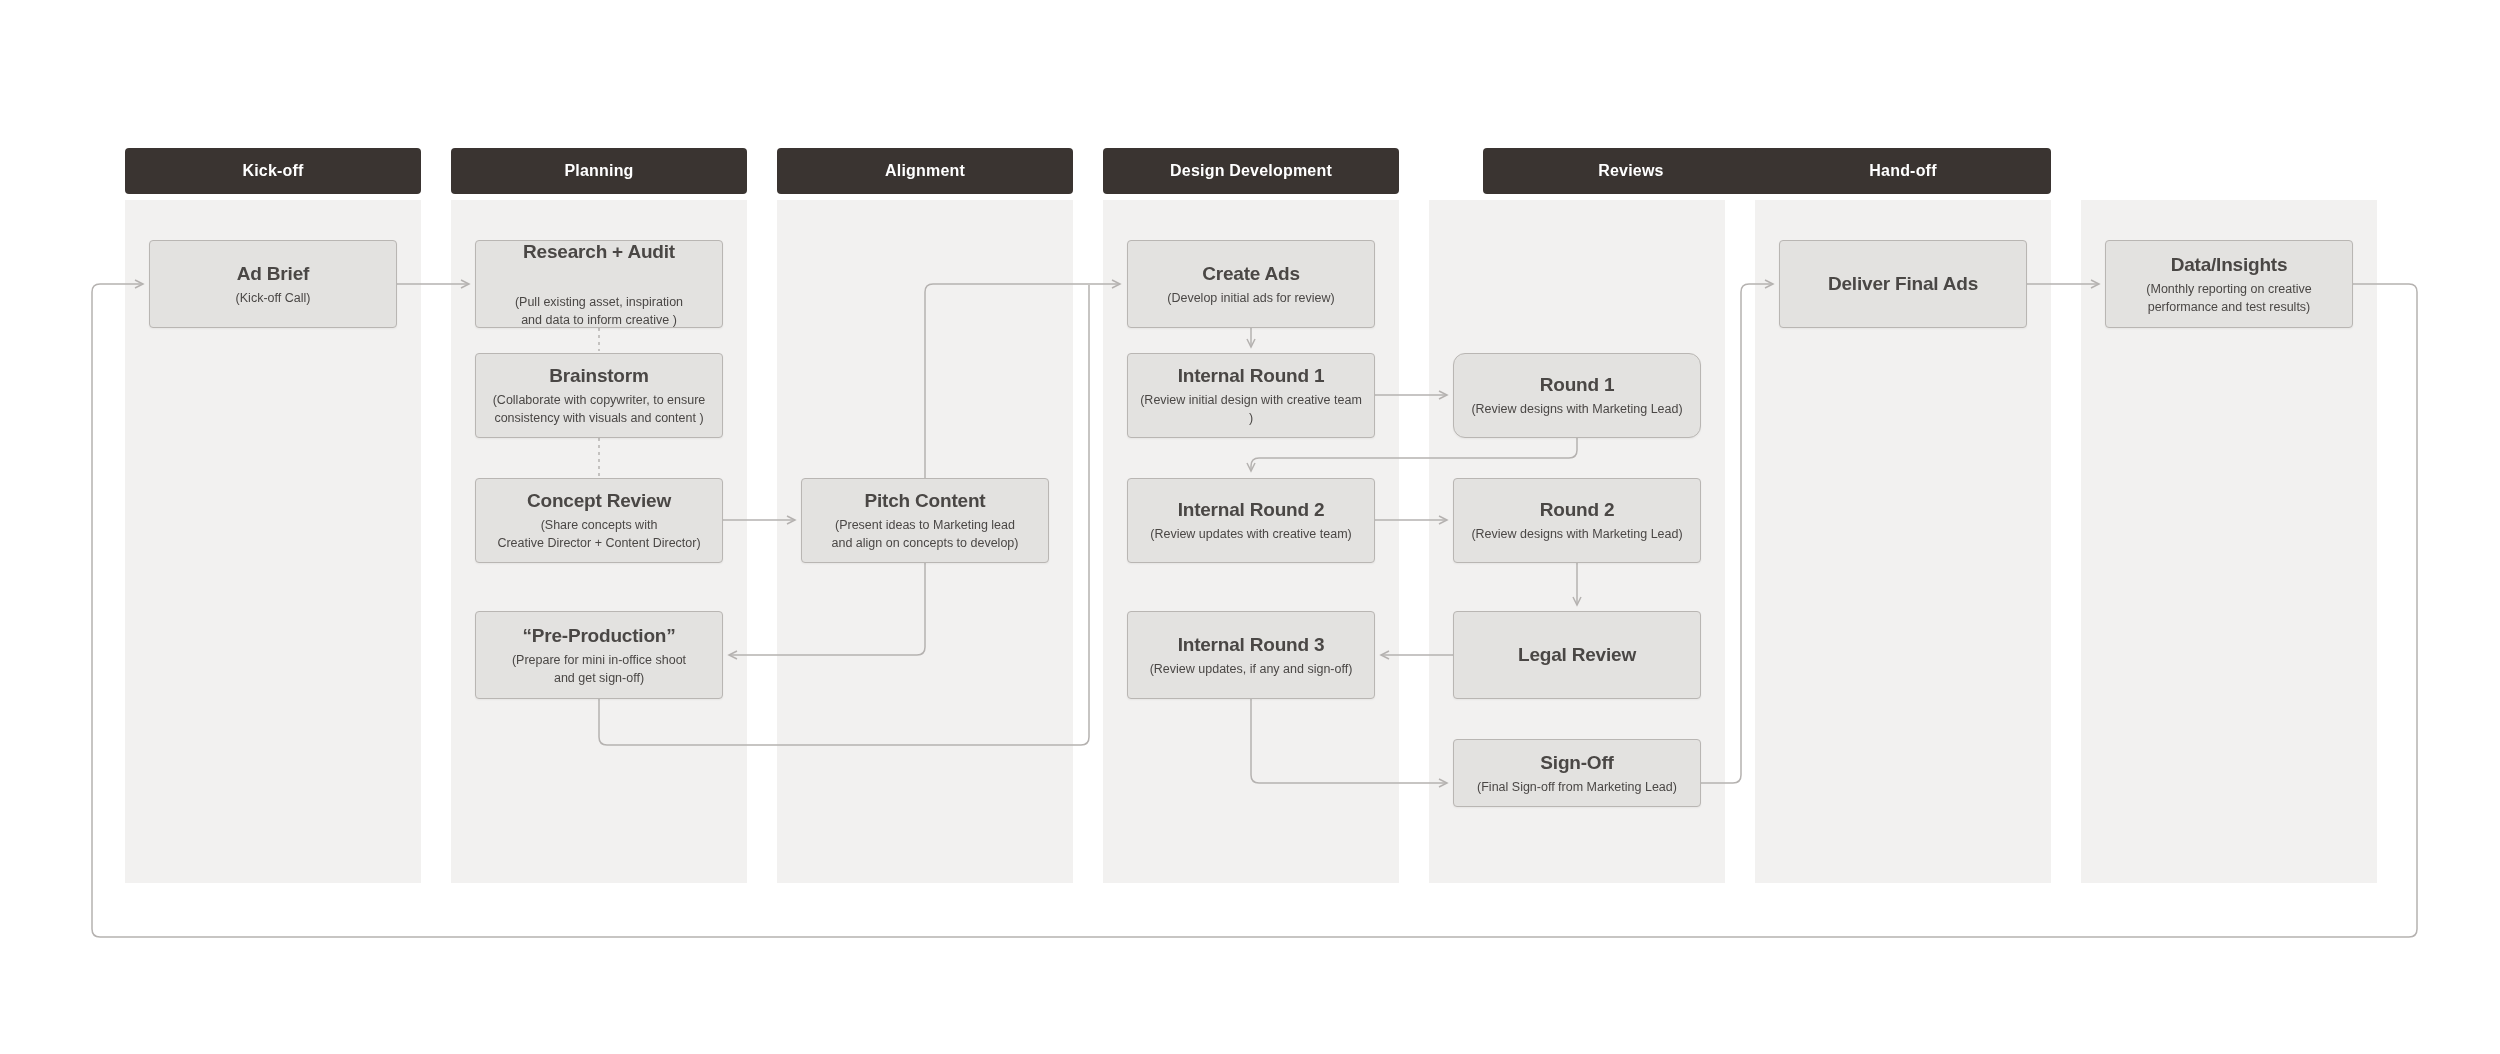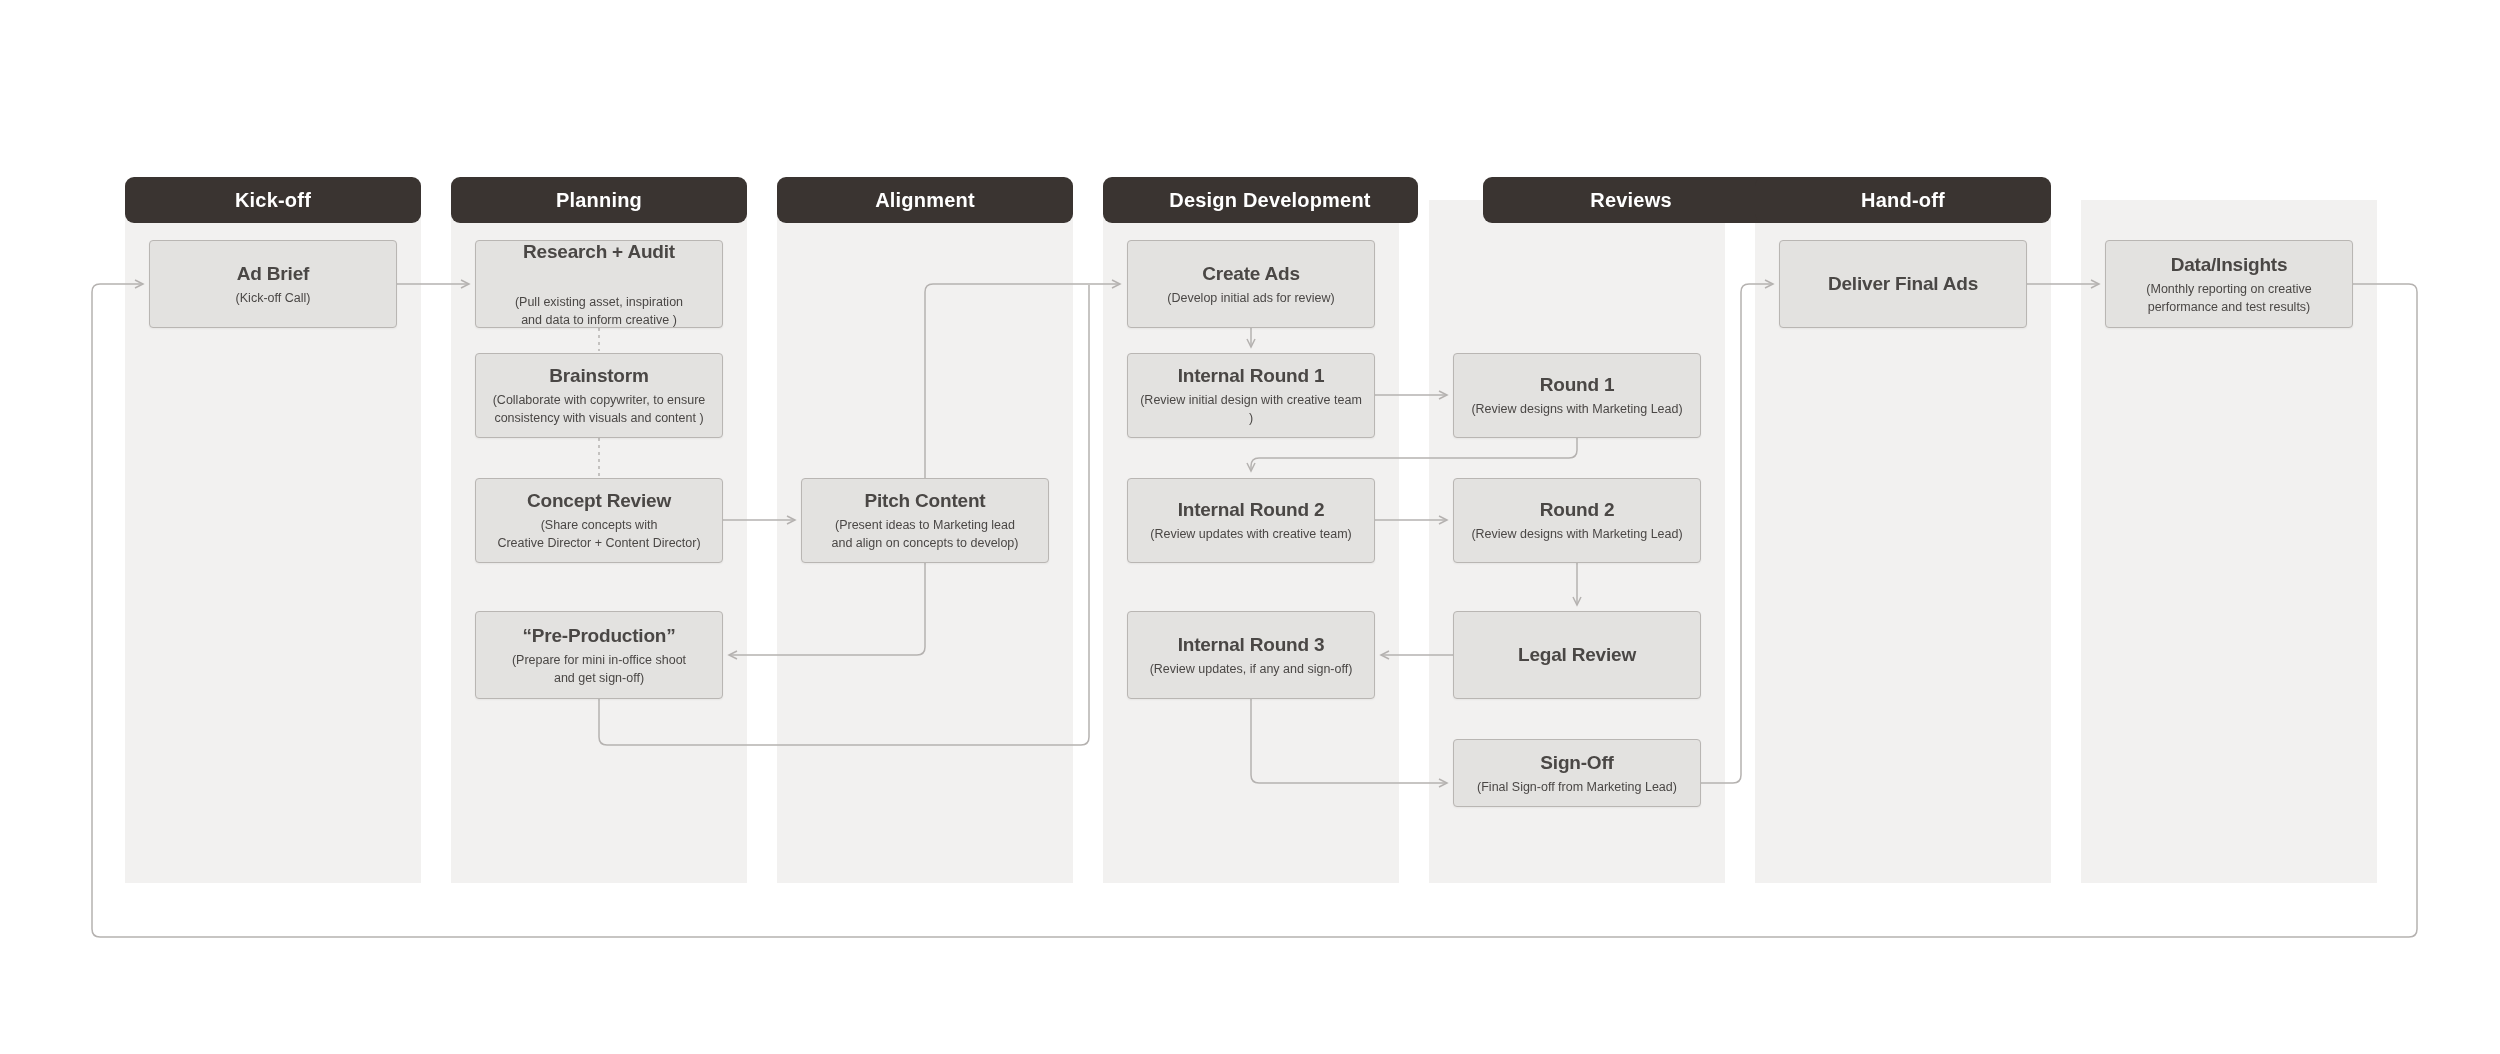--- a/index.html
+++ b/index.html
@@ -7,24 +7,24 @@
     width:2500px;height:1054px;position:relative;overflow:hidden;
     background:var(--page-bg,#fff);
     font-family:"Liberation Sans", sans-serif;
   }
   #canvas{position:absolute;inset:0;}
   .col-body{
     position:absolute;top:200px;height:683px;width:296px;
     background:var(--column-bg);z-index:1;
   }
   .col-header{
-    position:absolute;top:148px;height:46px;width:296px;border-radius:9px;
+    position:absolute;top:148px;height:46px;width:296px;border-radius:4px;
     background:var(--header-bg);color:var(--header-text);
     display:flex;align-items:center;justify-content:center;
-    font-size:20px;font-weight:700;letter-spacing:.2px;z-index:3;margin-top:29px;
+    font-size:16px;font-weight:700;letter-spacing:.2px;z-index:3;
   }
   #edges{position:absolute;left:0;top:0;z-index:2;}
   #edges path{fill:none;stroke:var(--connector);stroke-width:1.5px;}
   #edges path.dashed{stroke-dasharray:3 4;}
   .node{
     position:absolute;z-index:4;width:248px;box-sizing:border-box;
     background:var(--node-bg);border:1px solid var(--node-border);border-radius:4px;
     box-shadow:0 1px 2px rgba(0,0,0,.05);
     display:flex;flex-direction:column;align-items:center;justify-content:center;
     text-align:center;color:var(--node-text);padding:12px 10px;
@@ -66,21 +66,21 @@
     </div>
     <div class="col-body" style="left: 451px;"></div>
     <div class="col-header" style="left: 451px;">
       <span>Planning</span>
     </div>
     <div class="col-body" style="left: 777px;"></div>
     <div class="col-header" style="left: 777px;">
       <span>Alignment</span>
     </div>
     <div class="col-body" style="left: 1103px;"></div>
-    <div class="col-header" style="left: 1103px; padding-left: 19px;">
+    <div class="col-header" style="left: 1103px;">
       <span>Design Development</span>
     </div>
     <div class="col-body" style="left: 1429px;"></div>
     <div class="col-header" style="left: 1483px; text-align: right;">
       <span>Reviews</span>
     </div>
     <div class="col-body" style="left: 1755px;"></div>
     <div class="col-header" style="left: 1755px;">
       <span>Hand-off</span>
     </div>
@@ -123,21 +123,21 @@
       <div class="node-sub">(Review initial design with creative team )</div>
     </div>
     <div class="node" style="left: 1127px; top: 478px; height: 85px;">
       <div class="node-title">Internal Round 2</div>
       <div class="node-sub">(Review updates with creative team)</div>
     </div>
     <div class="node" style="left: 1127px; top: 611px; height: 88px;">
       <div class="node-title">Internal Round 3</div>
       <div class="node-sub">(Review updates, if any and sign-off)</div>
     </div>
-    <div class="node" style="left: 1453px; top: 353px; height: 85px;">
+    <div class="node" style="left: 1453px; top: 353px; height: 85px; border-radius: 12px;">
       <div class="node-title">Round 1</div>
       <div class="node-sub">(Review designs with Marketing Lead)</div>
     </div>
     <div class="node" style="left: 1453px; top: 478px; height: 85px;">
       <div class="node-title">Round 2</div>
       <div class="node-sub">(Review designs with Marketing Lead)</div>
     </div>
     <div class="node" style="left: 1453px; top: 611px; height: 88px;">
       <div class="node-title">Legal Review</div>
     </div>

